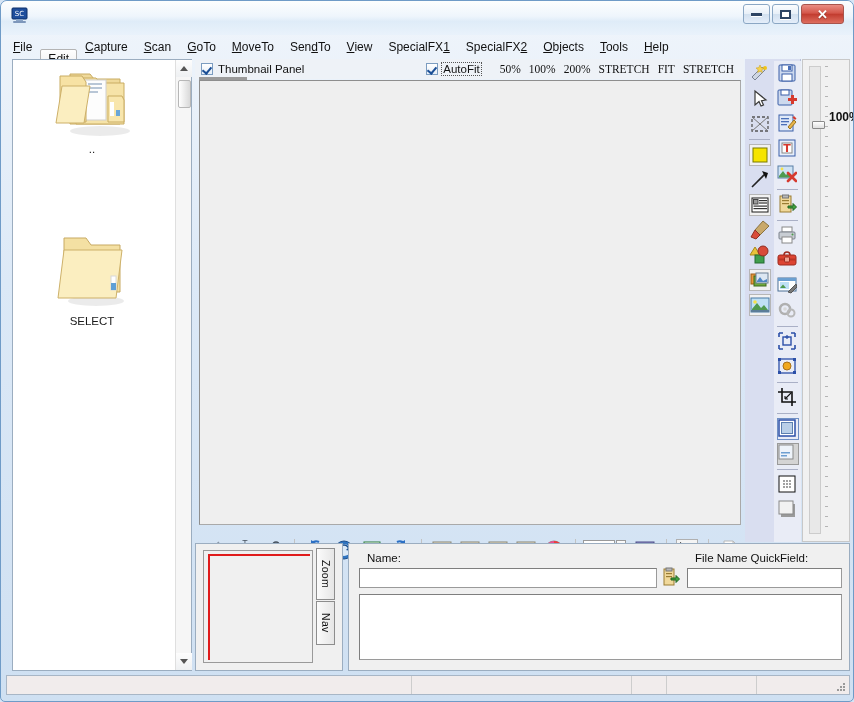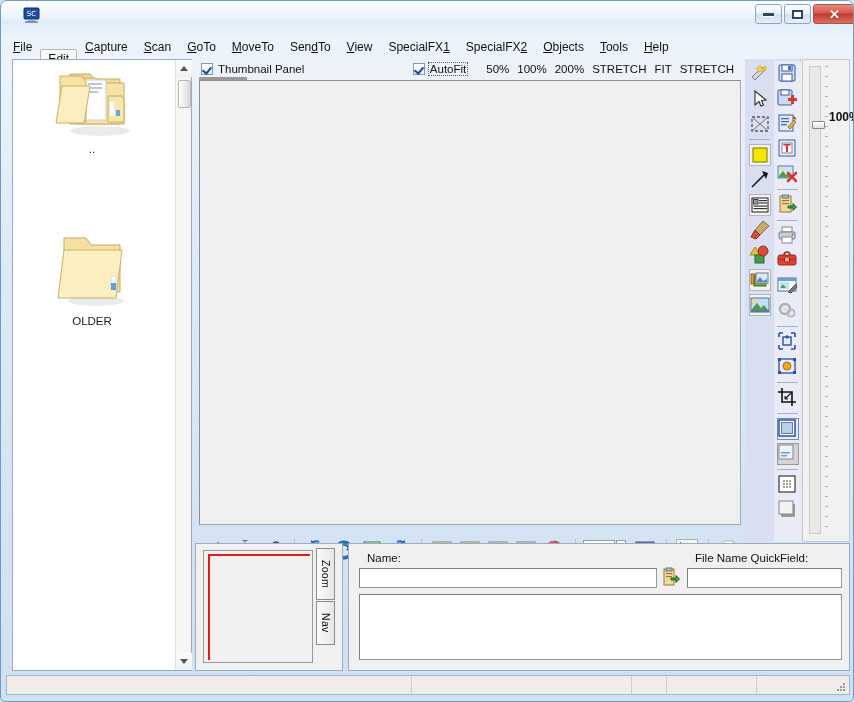--- a/index.html
+++ b/index.html
@@ -23,21 +23,21 @@
     overflow: hidden;
   }
   #frame-gloss {
     position:absolute; left:0; top:0; width:854px; height:34px;
     background: linear-gradient(to bottom,#fdfefe 0%,#eef5fc 45%,#dfecf8 60%,#e9f2fb 100%);
     border-radius: 6px 6px 0 0;
   }
 
   
   #titlebar {
-    position: absolute; left: 12px; top: 0; width: 832px; height: 30px; padding-left: 20px;
+    position: absolute; left: 0; top: 0; width: 832px; height: 30px; padding-left: 20px;
   }
   #title-icon {
     position: absolute; left: 10px; top: 6px; width: 17px; height: 17px;
   }
   #title-text {
     position: absolute; left: 33px; top: 6px;
     font-size: 12.5px; color: #13274a;
     white-space: nowrap;
     letter-spacing: 0.1px;
   }
@@ -139,21 +139,21 @@
   }
   .chk::after {
     content: "";
     position: absolute; left: 2px; top: 1px;
     width: 4px; height: 7px;
     border: solid #1b4f96; border-width: 0 2px 2px 0;
     transform: rotate(40deg);
   }
   .tb-label { font-size: 11.5px; color: #111; margin-left: 5px; white-space: nowrap; }
   .focus-dot { border: 1px dotted #555; padding: 0 1px; }
-  .zoom-link { font-size: 11.5px; color: #111; margin: 0 4px; white-space: nowrap; cursor: default; }
+  .zoom-link { font-size: 11.5px; color: #111; margin: 0 4px; white-space: nowrap; cursor: default; font-family: Liberation Serif, serif; }
 
   #canvas {
     position: absolute; left: 4px; top: 21px; width: 542px; height: 445px;
     background: #efefef;
     border: 1px solid #a9a9a9;
     border-top-color: #8e8e8e; border-left-color: #8e8e8e;
   }
   #canvas-topcap {
     position: absolute; left: 4px; top: 18px; width: 48px; height: 4px;
     background: #9a9a9a;
@@ -345,21 +345,21 @@
       <div class="fileitem" style="left:14px; top:170px;">
         <div>
           <svg width="84" height="80" viewBox="0 0 84 80">
             <ellipse cx="46" cy="71" rx="28" ry="5" fill="#000" opacity="0.08"></ellipse>
             <path d="M14 8 L36 8 L41 15 L70 15 L70 62 L14 62 Z" fill="#f4e0a3" stroke="#c7a962" stroke-width="1"></path>
             <path d="M14 20 L72 20 L66 68 L8 68 Z" fill="#fbeec0" stroke="#cdb069" stroke-width="1"></path>
             <rect x="61" y="46" width="5" height="14" fill="#ffffff" stroke="#d8d8d8"></rect>
             <rect x="61" y="53" width="5" height="7" fill="#5f9fd6"></rect>
           </svg>
         </div>
-        <div class="lbl">OLDER</div>
+        <div class="lbl">SELECT</div>
       </div>
 
       <div id="file-scroll-track">
         <div class="sb-arrow up">
             <span class="tri-up"></span>
           </div>
         <div id="file-scroll-thumb"></div>
         <div class="sb-arrow down">
             <span class="tri-down"></span>
           </div>

